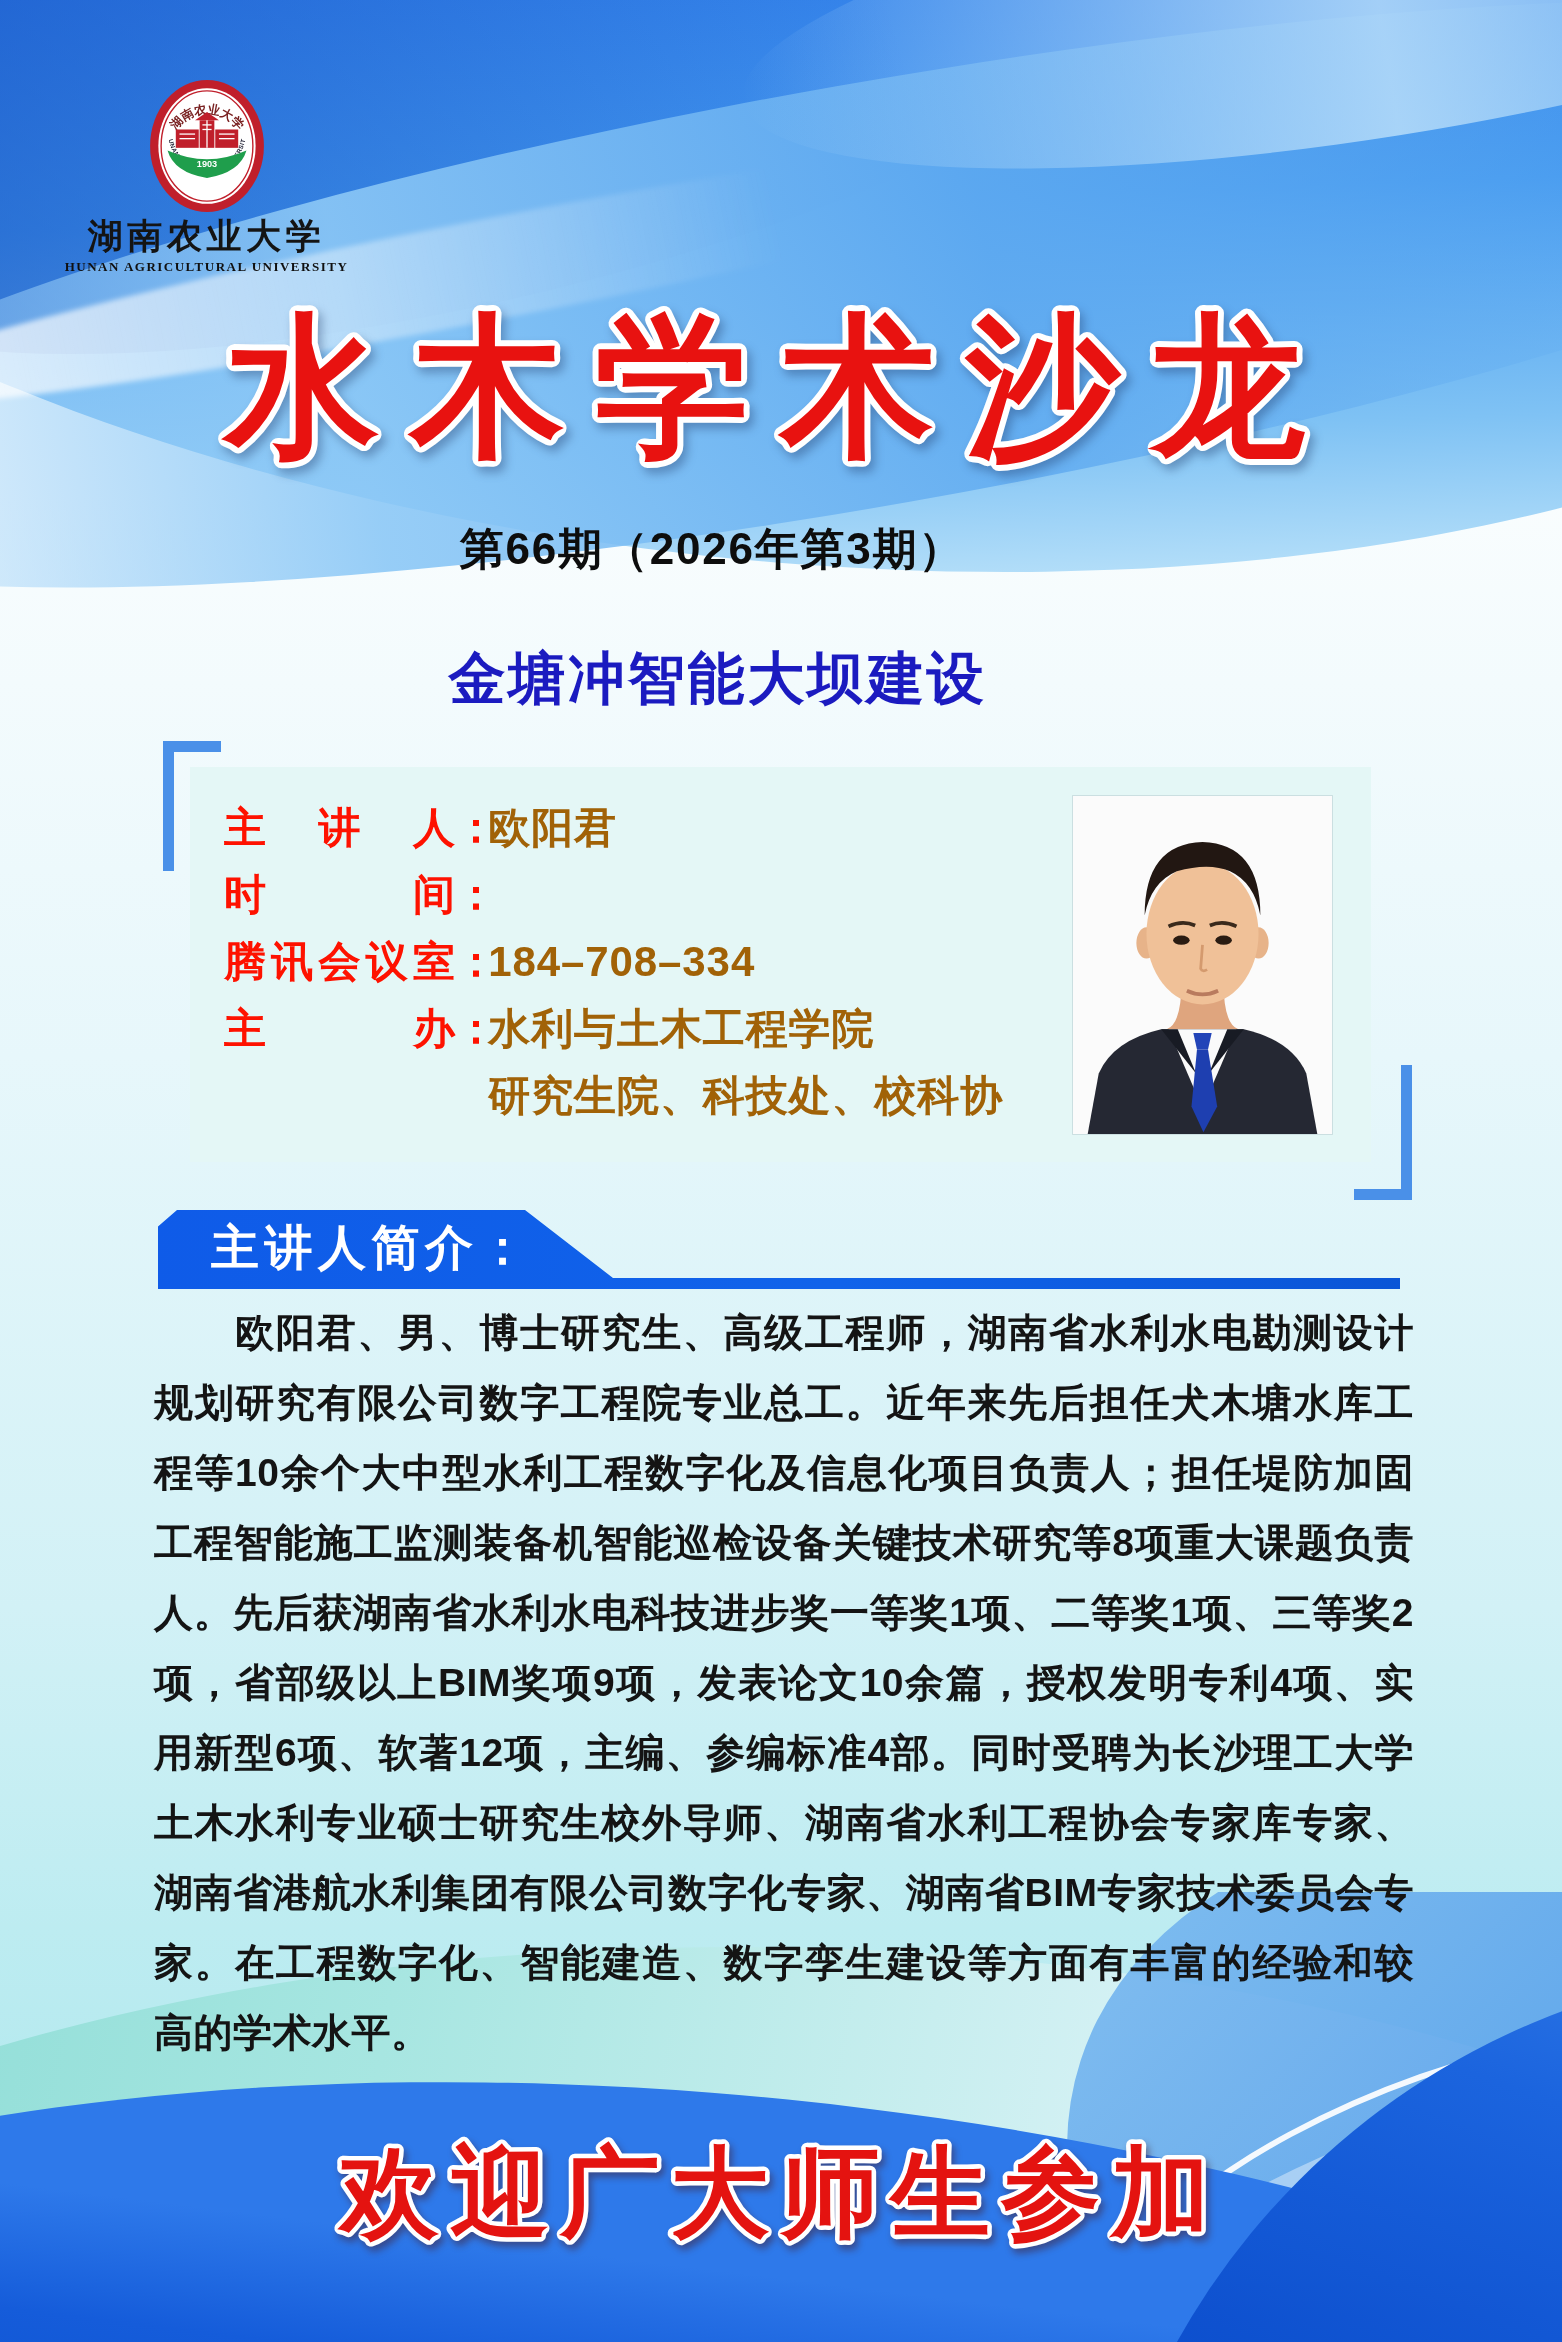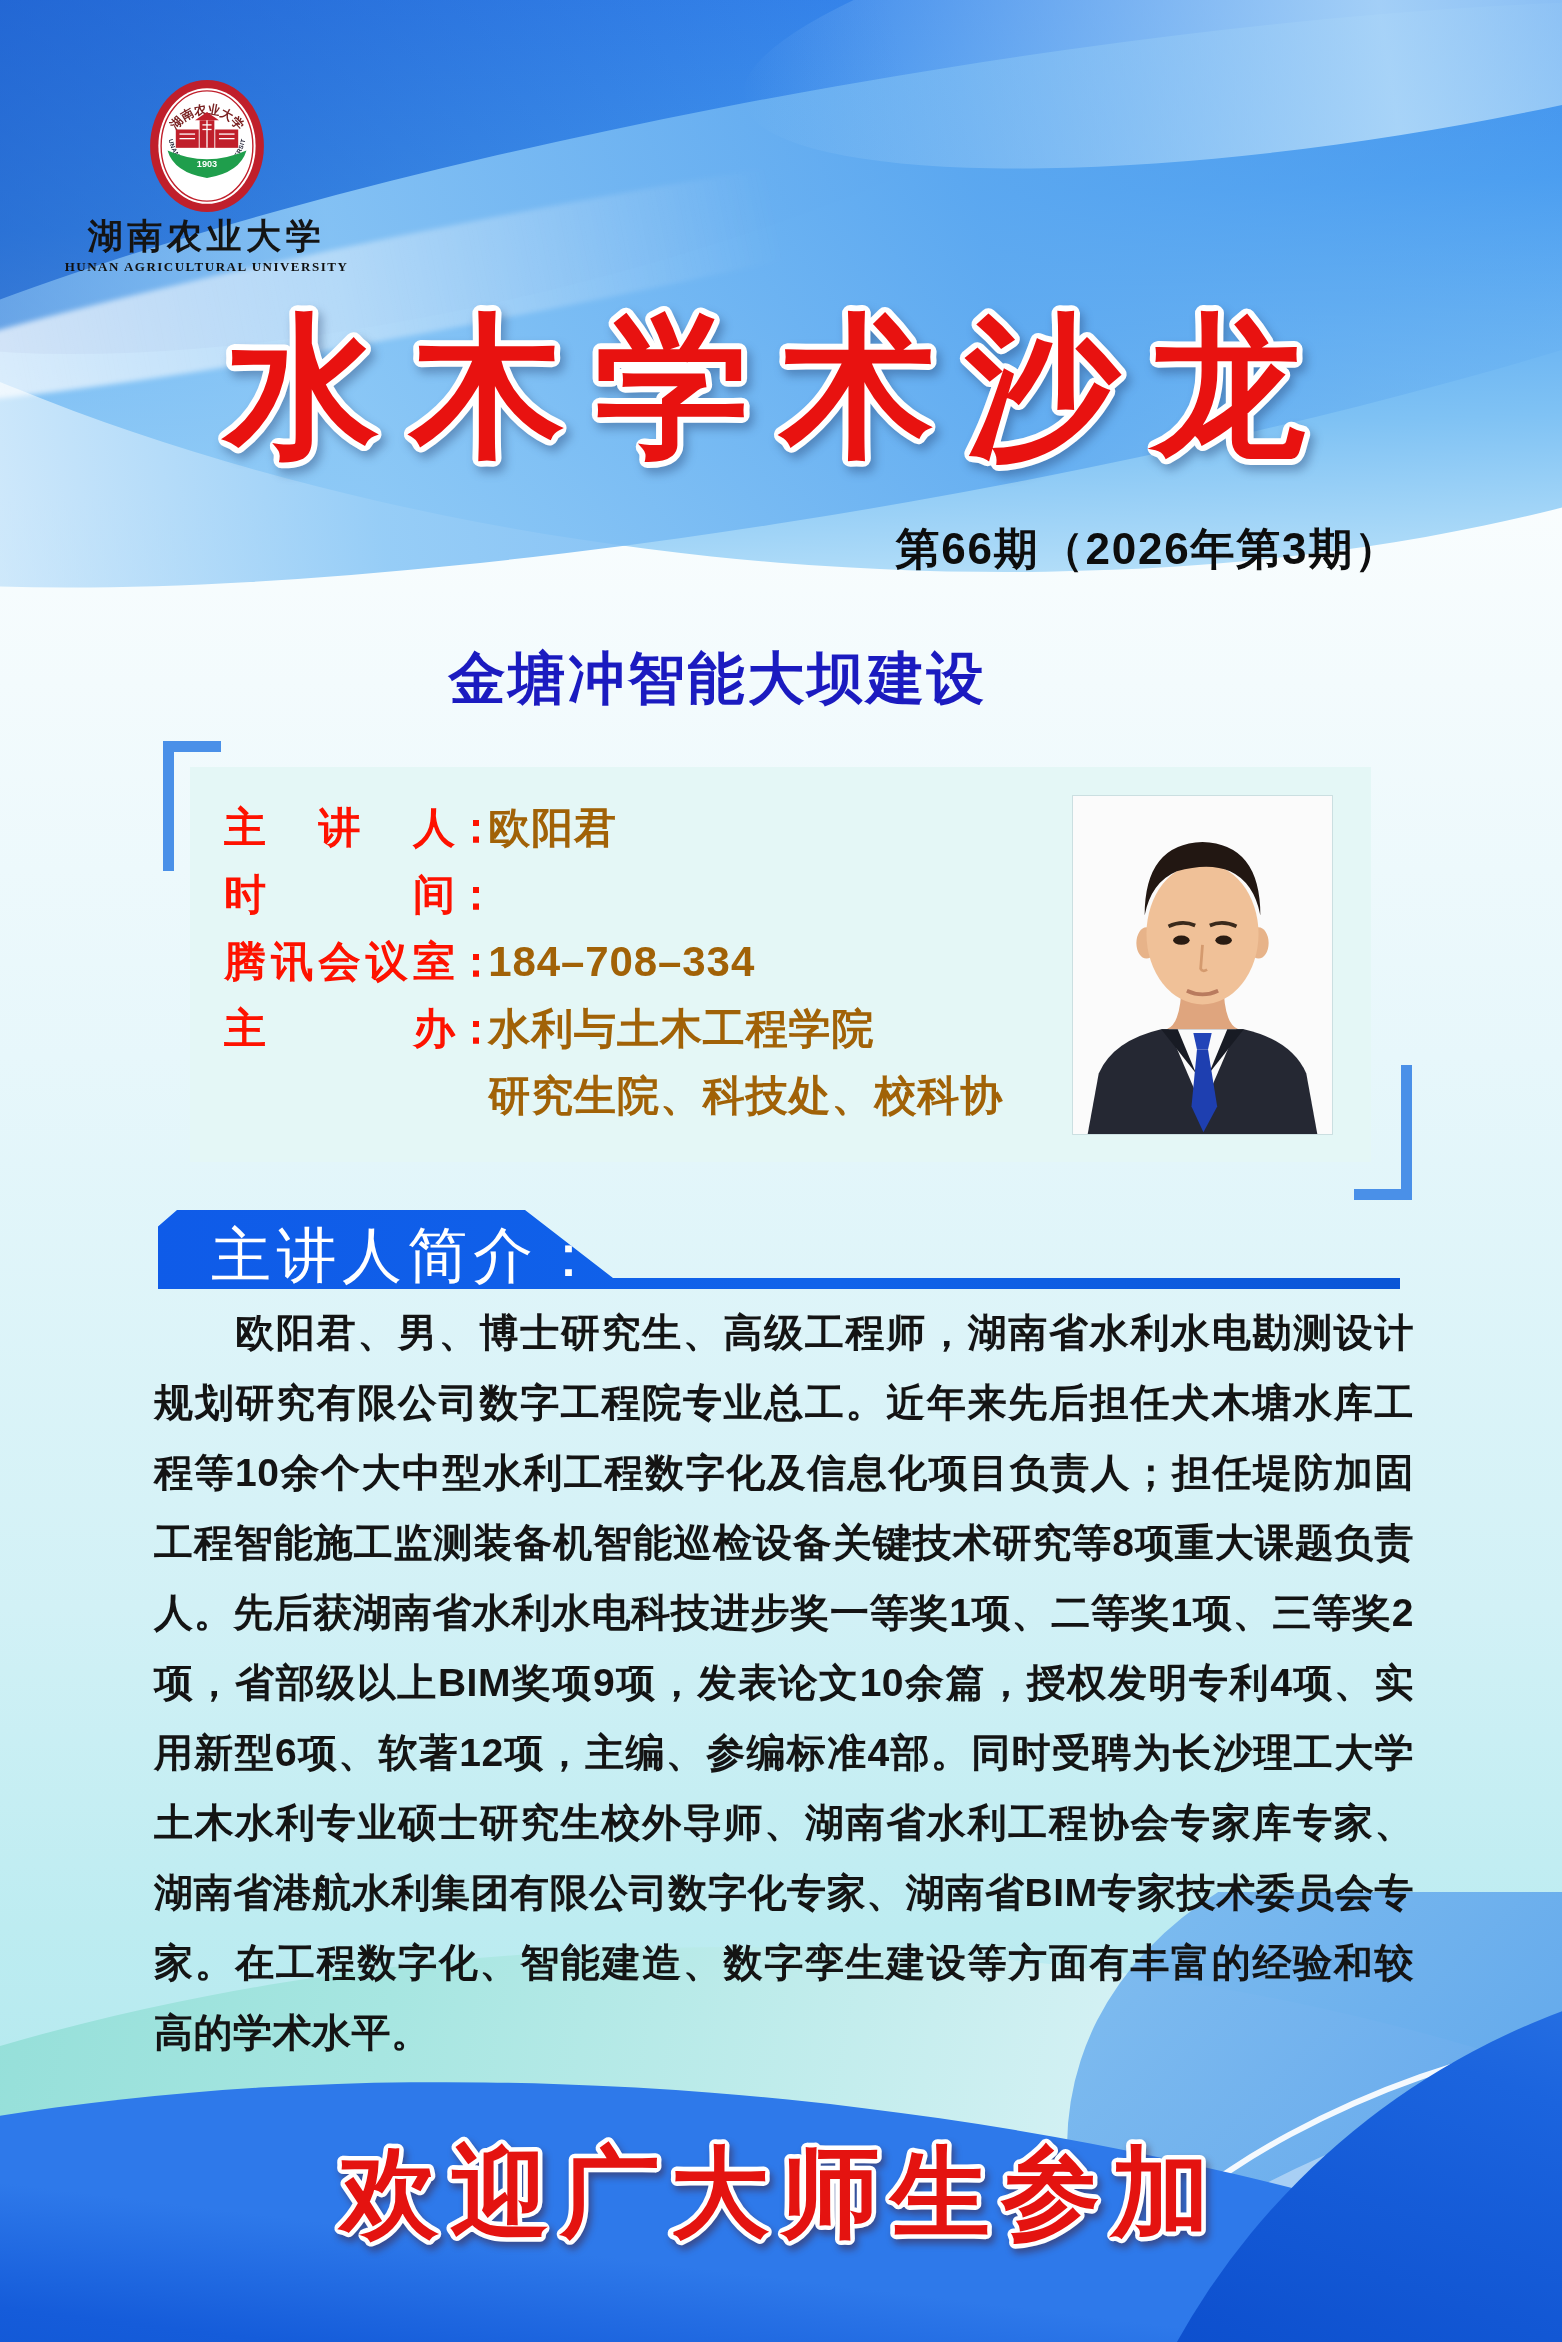--- a/index.html
+++ b/index.html
@@ -20,38 +20,38 @@
     background:linear-gradient(90deg,rgba(255,255,255,.85),rgba(255,255,255,0) 70%);filter:blur(2.8px);}
   .tw-rib3{position:absolute;left:735px;top:-138px;width:1286px;height:275px;border-radius:100%;transform:rotate(-9deg);
     background:linear-gradient(90deg,rgba(190,225,250,0),rgba(190,225,250,.8) 50%,rgba(150,205,245,.2));}
   
   .seal{position:absolute;left:149px;top:79px;width:116px;height:134px;z-index:3;}
   .uni{position:absolute;left:55px;top:215px;width:303px;text-align:center;z-index:3;}
   .uni-cn{font-size:35px;font-weight:700;color:#141414;letter-spacing:4.6px;line-height:42px;}
   .uni-en{font-family:"Liberation Serif", serif;font-size:13px;font-weight:700;color:#101010;letter-spacing:1.5px;margin-top:1.8px;}
   
   .main-title-svg{position:absolute;left:0;top:275px;z-index:3;filter:drop-shadow(4.6px 6.4px 4.6px rgba(25,50,95,.35));}
-  .issue-line{position:absolute;left:0;top:520px;width:1400px;text-align:right;font-size:44px;font-weight:700;color:#0d0d0d;letter-spacing:1.8px;z-index:3;}
+  .issue-line{position:absolute;left:12px;top:520px;width:1400px;text-align:center;font-size:44px;font-weight:700;color:#0d0d0d;letter-spacing:1.8px;z-index:3;}
   .topic-line{position:absolute;left:0;top:641px;width:1435px;text-align:center;font-size:57px;font-weight:700;color:#1b1bc0;letter-spacing:2.8px;z-index:3;}
   
   .brk-tl{position:absolute;left:163px;top:741px;width:47px;height:119px;border-left:11px solid #4a90e8;border-top:11px solid #4a90e8;z-index:2;}
   .brk-br{position:absolute;left:1354px;top:1065px;width:47px;height:124px;border-right:11px solid #4a90e8;border-bottom:11px solid #4a90e8;z-index:2;}
   .info-card{position:absolute;left:190px;top:767px;width:1181px;height:395px;background:#e4f7f6;z-index:3;}
   .rows{position:absolute;left:34px;top:27.5px;width:826px;}
   .irow{display:flex;align-items:center;height:67px;font-size:42px;font-weight:700;white-space:nowrap;}
   .ilabel{width:231px;color:#fe1200;display:flex;justify-content:space-between;}
   .icolon{color:#fe1200;width:26px;margin-right:7.3px;}
   .irow.cont .icolon{visibility:hidden;}
   .ival{color:#a16207;letter-spacing:0.9px;}
   .photo{position:absolute;left:883px;top:29px;width:259px;height:338px;box-shadow:0 0 0 0.9px rgba(120,140,150,.25);}
   
   .intro-banner{position:absolute;left:138px;top:1210px;width:1276px;height:79px;z-index:3;
     background:linear-gradient(90deg,#0f5be8,#1063ea 55%,#0a55d6);
     clip-path:polygon(39px 0,387px 0,475px 68px,1262px 68px,1262px 79px,20px 79px,20px 16.5px);}
-  .intro-heading{position:absolute;left:73px;top:5.5px;font-size:60px;font-weight:400;color:#fff;letter-spacing:5.5px;}
+  .intro-heading{position:absolute;left:73px;top:5.5px;font-size:48px;font-weight:700;color:#fff;letter-spacing:5.5px;}
   
   .bio{position:absolute;left:154px;top:1298px;width:1260px;z-index:3;
     font-size:39px;line-height:70px;font-weight:700;color:#141414;letter-spacing:0.5px;
     text-align:justify;}
   
   .bottom-waves{position:absolute;left:0;top:1892px;width:1562px;height:451px;overflow:hidden;z-index:1;}
   .bw-mint{position:absolute;left:-643px;top:55px;width:2755px;height:1286px;border-radius:50%;
     background:linear-gradient(100deg,#79d5cd 0%,#a7e6e1 35%,#d4f1f4 60%,#ecf9fb 78%);}
   .bw-midblue{position:absolute;left:1047px;top:-55px;width:1377px;height:872px;border-radius:50%;transform:rotate(18deg);opacity:.9;
     background:linear-gradient(115deg,#7cbbf0 0%,#4693e8 55%,#2e7ce0 85%);}

